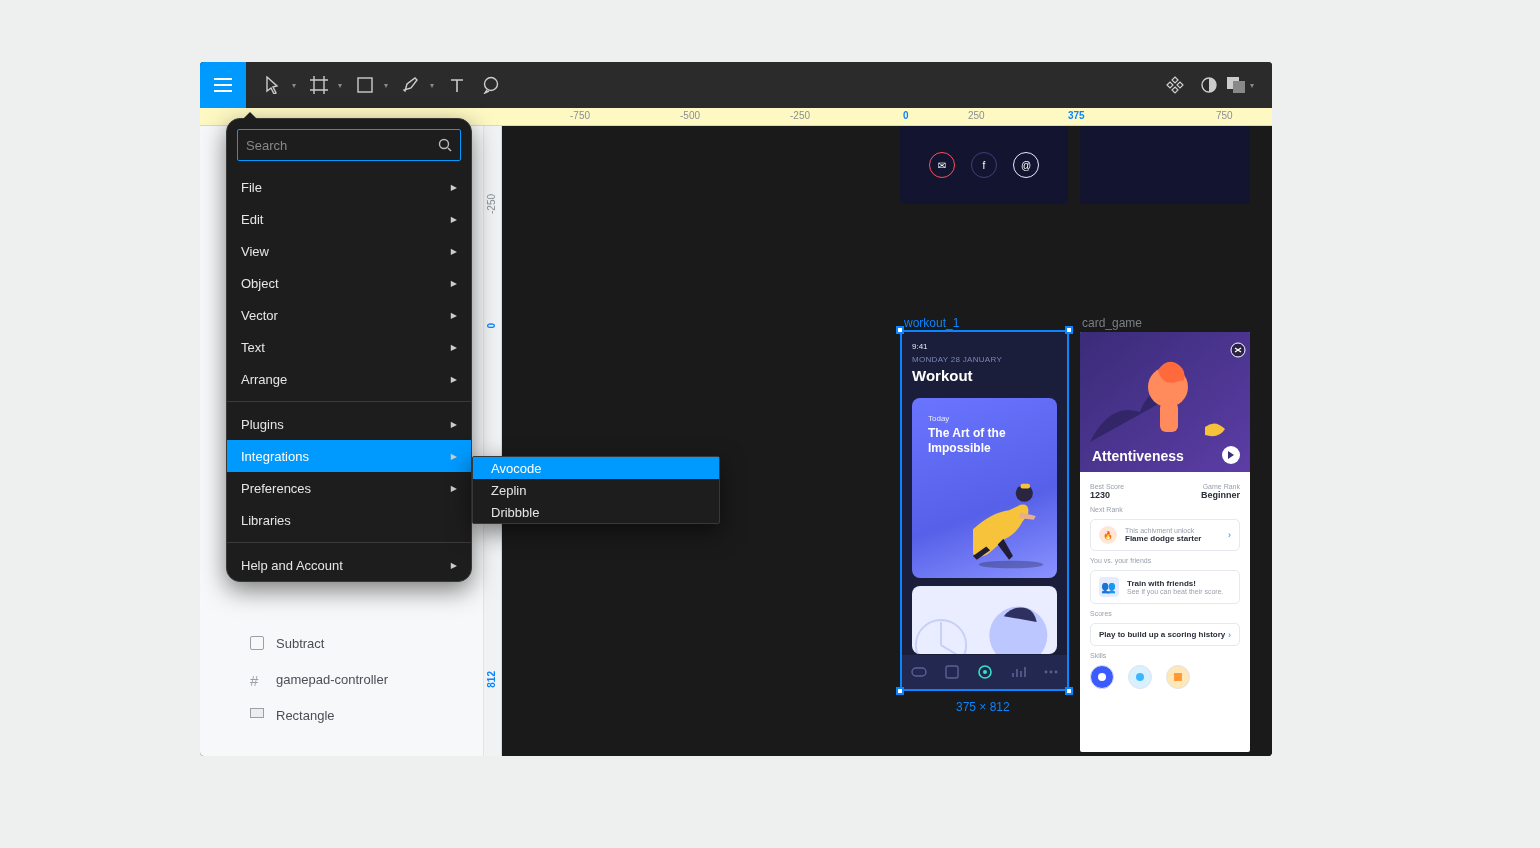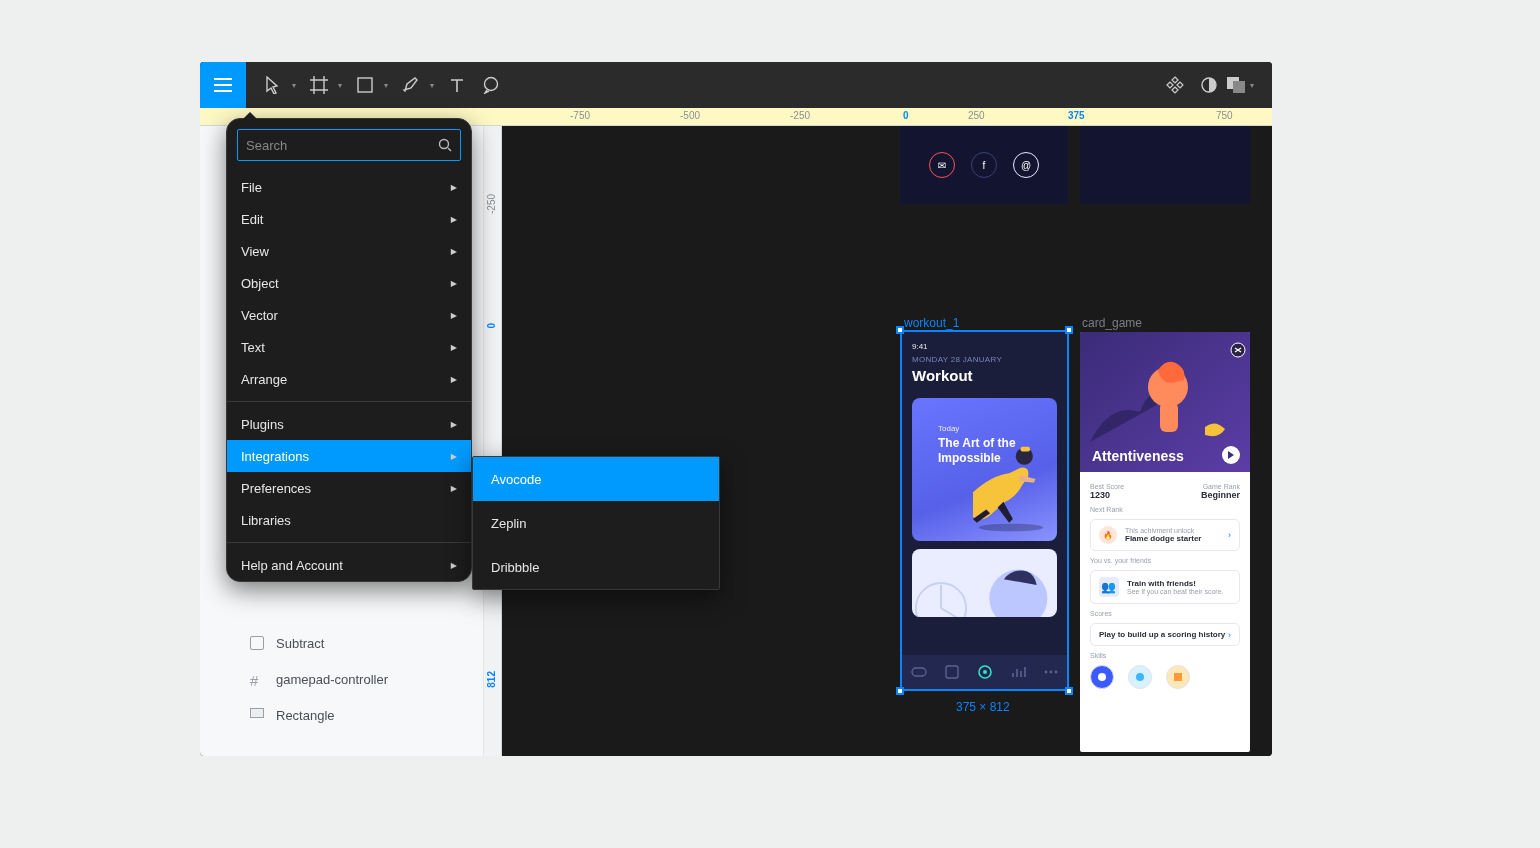--- a/index.html
+++ b/index.html
@@ -37,21 +37,21 @@
 .artboard { position:absolute; background:#1a1f3a; border-radius:2px; overflow:hidden; }
 .sel-outline { position:absolute; border:2px solid #0a84ff; pointer-events:none; }
 .sel-handle { position:absolute; width:8px; height:8px; background:#fff; border:2px solid #0a84ff; }
 .dim-label { position:absolute; color:#0a84ff; font-size:12px; font-weight:500; }
 
 
 .wk-top { padding:10px 10px 6px; color:#fff; }
 .wk-time { font-size:8px; opacity:.9; }
 .wk-date { font-size:8px; color:#7b86b8; margin-top:4px; letter-spacing:.3px; }
 .wk-title { font-size:15px; font-weight:700; margin-top:3px; }
-.wk-card { margin:8px 10px; height:143px; background:linear-gradient(160deg,#6a75ff 0%,#5660e8 60%,#8a93ff 100%); border-radius:8px; padding:26px; color:#fff; position:relative; overflow:hidden; }
+.wk-card { margin:8px 10px; height:180px; background:linear-gradient(160deg,#6a75ff 0%,#5660e8 60%,#8a93ff 100%); border-radius:8px; padding:16px; color:#fff; position:relative; overflow:hidden; }
 .wk-today { font-size:8px; opacity:.85; }
 .wk-head { font-size:12px; font-weight:700; line-height:1.25; margin-top:3px; }
 .runner { position:absolute; bottom:6px; right:8px; width:95px; height:110px; }
 .wk-card2 { margin:6px 10px; height:68px; background:#e9edff; border-radius:8px; position:relative; overflow:hidden; }
 .wk-tabs { position:absolute; bottom:0; left:0; right:0; height:34px; background:#222850; display:flex; justify-content:space-around; align-items:center; }
 .wk-tab { width:18px; height:18px; opacity:.55; }
 .wk-tab.active { opacity:1; }
 
 
 .cg-hero { height:140px; background:linear-gradient(145deg,#3b2e7a,#5b3fa8); position:relative; }
@@ -73,21 +73,21 @@
 .dropdown { position:absolute; left:26px; top:56px; width:246px; background:#1d1d1d; border:1px solid #383838; border-radius:14px; z-index:20; box-shadow:0 8px 24px rgba(0,0,0,.5); }
 .dd-arrow { position:absolute; top:-7px; left:16px; width:0; height:0; border-left:7px solid transparent; border-right:7px solid transparent; border-bottom:7px solid #1d1d1d; }
 .dd-search { margin:10px; border:1.5px solid #009aff; border-radius:2px; height:32px; display:flex; align-items:center; padding:0 8px; }
 .dd-search input { flex:1; background:transparent; border:none; outline:none; color:#ccc; font-size:13px; }
 .dd-search input::placeholder { color:#888; }
 .dd-item { height:32px; display:flex; align-items:center; padding:0 14px; color:#e6e6e6; font-size:13px; cursor:pointer; position:relative; }
 .dd-item .tri { position:absolute; right:14px; font-size:8px; color:#ccc; }
 .dd-sep { height:1px; background:#3a3a3a; margin:6px 0; }
 .dd-item.active { background:#009aff; color:#fff; }
 .submenu { position:absolute; left:272px; top:394px; width:248px; background:#1d1d1d; border:1px solid #383838; border-radius:2px; z-index:20; box-shadow:0 8px 24px rgba(0,0,0,.5); }
-.sm-item { height:44px; display:flex; align-items:center; padding:0 18px; color:#e6e6e6; font-size:13px; cursor:pointer; }
+.sm-item { height:22px; display:flex; align-items:center; padding:0 18px; color:#e6e6e6; font-size:13px; cursor:pointer; }
 .sm-item.active { background:#009aff; color:#fff; }
 
 svg { display:block; }
 </style>
 </head>
 <body>
 
 <div class="frame">
 
   <div class="toolbar">

